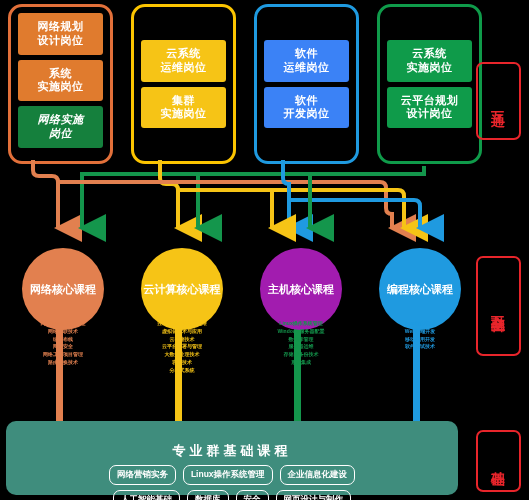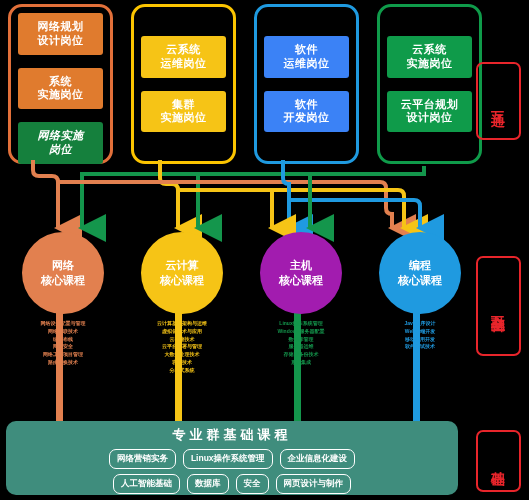--- a/index.html
+++ b/index.html
@@ -5,21 +5,21 @@
   html,body{margin:0;padding:0;background:#000;}
   body{width:529px;height:500px;position:relative;overflow:hidden;
        font-family:"Liberation Sans","DejaVu Sans",sans-serif;}
 
   .stage{position:absolute;inset:0;width:529px;height:500px;}
 
   
   .jobcol{position:absolute;top:4px;height:160px;width:105px;
           border-radius:14px;box-sizing:border-box;border:3px solid;}
   .jobcol .inner{position:absolute;left:7px;right:7px;top:50%;
-                 transform:translateY(-50%);display:flex;flex-direction:column;gap:13px;justify-content:flex-end;}
+                 transform:translateY(-50%);display:flex;flex-direction:column;gap:5px;justify-content:flex-end;}
   .jobbox{border-radius:3px;padding:7px 2px;text-align:center;color:#fff;
           font-weight:bold;font-size:11px;line-height:1.25;letter-spacing:.5px;}
   .jobbox span{display:block;}
 
   #col0{left:8px;border-color:#e2703a;}
   #col1{left:131px;border-color:#fbc400;}
   #col2{left:254px;border-color:#1f9ae0;}
   #col3{left:377px;border-color:#0f9b4a;}
 
   #col0 .inner{top:auto;transform:none;top:6px;}
@@ -33,44 +33,44 @@
   
   .wires{position:absolute;left:0;top:160px;width:529px;height:85px;}
 
   
   .corecol{position:absolute;top:232px;width:110px;height:185px;}
   #core0{left:8px;}
   #core1{left:127px;}
   #core2{left:246px;}
   #core3{left:365px;}
 
-  .bubble{position:absolute;left:50%;top:0;transform:translateX(-50%);
+  .bubble{position:absolute;left:50%;top:16px;transform:translateX(-50%);
           width:82px;height:82px;border-radius:50%;display:flex;
-          flex-direction:column;align-items:center;justify-content:center;
+          flex-direction:row;align-items:center;justify-content:center;
           color:#fff;font-weight:bold;font-size:11px;line-height:1.35;}
   #core0 .bubble{background:#e2804f;}
   #core1 .bubble{background:#f6c416;}
   #core2 .bubble{background:#a21caf;}
   #core3 .bubble{background:#1f9ae0;}
 
   .clist{position:absolute;left:0;right:0;top:88px;text-align:center;
          font-size:5px;line-height:1.55;font-weight:bold;}
   #core0 .clist{color:#e2804f;}
   #core1 .clist{color:#f6c416;}
   #core2 .clist{color:#14964c;}
   #core3 .clist{color:#1f9ae0;}
   .clist div{white-space:nowrap;}
 
   
   .spine{position:absolute;top:250px;width:7px;height:175px;border-radius:3px;}
 
   
   .base{position:absolute;left:6px;top:421px;width:452px;height:74px;
         background:#3f8d7d;border-radius:10px;box-sizing:border-box;padding:5px 8px;}
-  .base h2{margin:0 0 5px;text-align:center;color:#fff;font-size:13px;
+  .base h2{margin:16px 0 5px;text-align:center;color:#fff;font-size:13px;
            font-weight:bold;letter-spacing:4px;}
   .chiprow{display:flex;justify-content:center;gap:7px;margin-bottom:5px;}
   .chip{border:1.5px solid #ffffff;border-radius:7px;color:#fff;
         font-size:8.5px;font-weight:bold;padding:3px 7px;white-space:nowrap;
         background:transparent;}
 
   
   .rail{position:absolute;left:476px;width:45px;border:2.5px solid #e8252b;
         border-radius:7px;box-sizing:border-box;display:flex;
         align-items:center;justify-content:center;}

